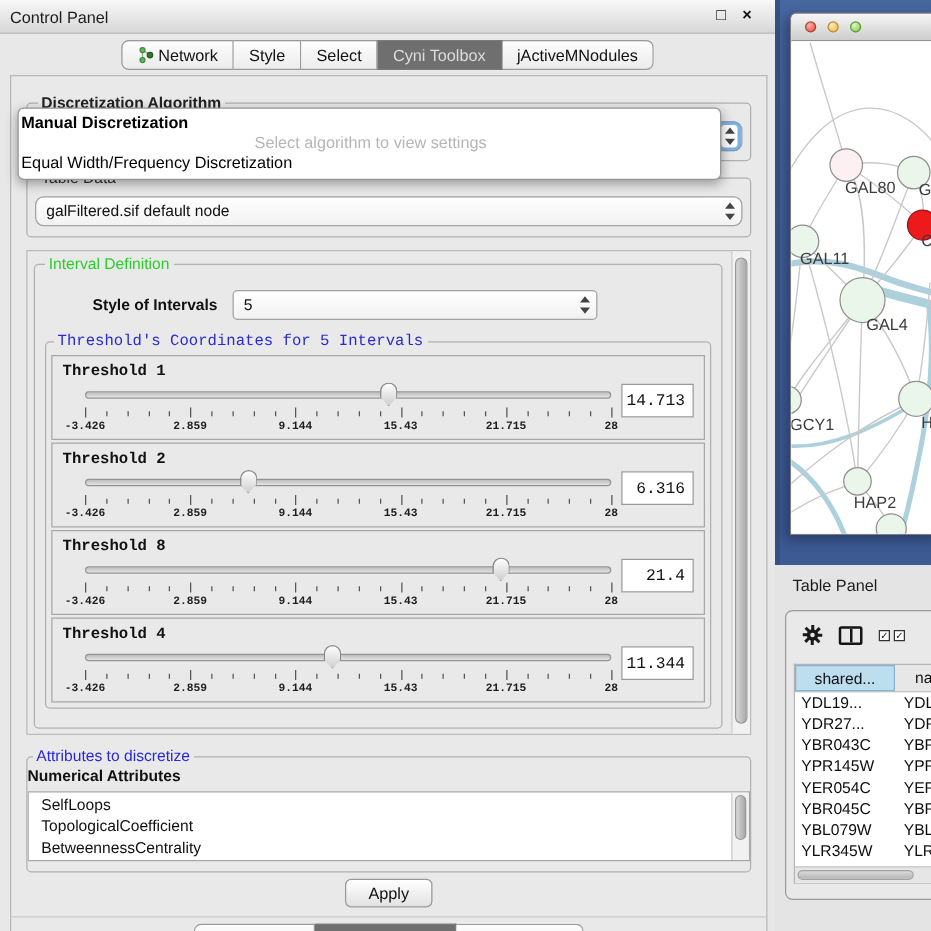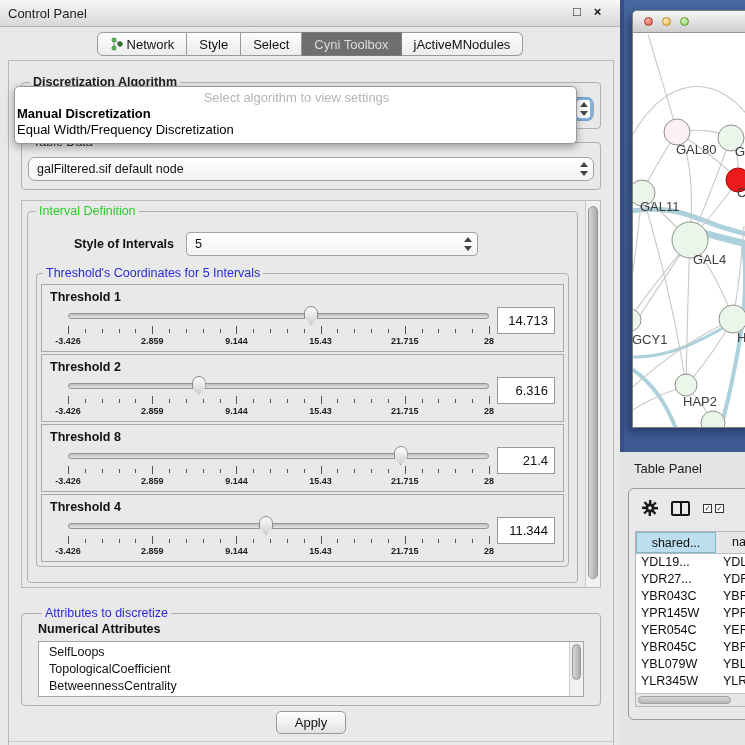--- a/index.html
+++ b/index.html
@@ -48,38 +48,38 @@
 
   .scrollwrap{position:relative; margin:10px 6px 0; height:388px; border:1px solid #bbb; background:#e9e9e9;}
   .scrollview{position:absolute; left:1px; top:1px; right:16px; bottom:1px; overflow:hidden;}
   .vscroll{position:absolute; right:0; top:0; bottom:0; width:15px; background:#f1f1f1; border-left:1px solid #ccc;}
   .vscroll .thumb{position:absolute; left:2px; right:2px; top:5px; bottom:8px; border-radius:6px; background:linear-gradient(90deg,#d8d8d8,#a9a9a9); border:1px solid #979797;}
 
   fieldset.interval{margin:2px 6px 0 4px; padding-bottom:8px;}
   .row-intervals{display:flex; align-items:center; margin:12px 8px 2px 42px;}
   .row-intervals label{font-size:12.5px; font-weight:bold; color:#111;}
   .row-intervals .combo{width:292px; margin-left:12px;}
-  fieldset.thresholds{margin:10px 4px 7px; padding:2px;}
+  fieldset.thresholds{margin:10px 4px 7px; padding:2px;font-family:Liberation Mono, monospace;}
 
   .threshold-panel{border:1px solid #a8a8a8; background:#e9e9e9; margin:2px; padding:5px 8px 0; height:68px;}
   .th-label{font-size:12.5px; font-weight:bold; color:#111;}
   .th-row{display:flex; align-items:flex-start; margin-top:2px;}
   .slider{flex:1; position:relative; height:42px; margin:0 8px 0 18px;}
   .track{position:absolute; left:0; right:0; top:7px; height:6px; border-radius:3px; background:linear-gradient(#bdbdbd,#e4e4e4); border:1px solid #949494;}
   .handle{position:absolute; top:0; width:14px; height:19px; margin-left:-7px;
           background:linear-gradient(#fefefe,#cfcfcf); border:1px solid #8a8a8a; border-radius:7px 7px 2px 2px;
           clip-path:polygon(0 0,100% 0,100% 60%,50% 100%,0 60%);}
   .ticks{position:absolute; left:0; right:0; top:20px; height:9px;}
   .ticks i{position:absolute; width:1px; background:#555; top:3px; height:4px;}
   .ticks i.major{top:0; height:8px;}
   .tick-labels{position:absolute; left:0; right:0; top:30px; height:11px; font-size:9px; font-weight:bold; color:#1d1d1d;}
   .tick-labels span{position:absolute; transform:translateX(-50%); white-space:nowrap;}
   .th-value{width:58px; height:27px; background:#fff; border:1px solid #999; font-size:13px; color:#111; text-align:right; padding:5px 6px 0 0; margin-top:1px;}
 
-  fieldset.attrs{margin:18px 6px 0; padding:0 16px 8px;}
+  fieldset.attrs{margin:10px 6px 0; padding:0 0 8px;}
   .attrs-label{font-size:12.5px; font-weight:bold; color:#111; margin:2px 0 5px 0;}
   .listbox{position:relative; border:1px solid #a5a5a5; background:#fff; height:56px; overflow:hidden;}
   .listbox ul{list-style:none; padding:2px 0 0 10px; font-size:12.5px; line-height:17px; color:#111;}
   .list-scroll{position:absolute; right:0; top:0; bottom:0; width:14px; background:#f1f1f1; border-left:1px solid #ccc;}
   .list-scroll .thumb{position:absolute; left:2px; right:2px; top:2px; height:36px; border-radius:5px; background:linear-gradient(90deg,#d8d8d8,#a9a9a9); border:1px solid #979797;}
 
   .apply-row{text-align:center; margin-top:5px;}
   .apply-btn{font-family:inherit; font-size:13px; color:#111; padding:3px 18px; border:1px solid #999; border-radius:5px; background:linear-gradient(#ffffff,#e2e2e2); cursor:default;}
   .bottom-strip{border-top:1px solid #c9c9c9; margin:7px -6px 0; padding-top:5px;}
 
@@ -413,22 +413,22 @@
               <span>Discretize Data</span>
             </div>
             <div class="tab">
               <span>Infer Network</span>
             </div>
           </div>
       </div>
     </div>
 
     <div class="popup">
+      <div class="popup-item bold">Manual Discretization</div>
       <div class="popup-item placeholder">Select algorithm to view settings</div>
-      <div class="popup-item bold">Manual Discretization</div>
       <div class="popup-item">Equal Width/Frequency Discretization</div>
     </div>
   </div>
 
   <div class="desktop">
     <div class="desktop-blue"></div>
 
     <div class="netwindow">
       <div class="mac-titlebar">
         <i class="tl red"></i>

